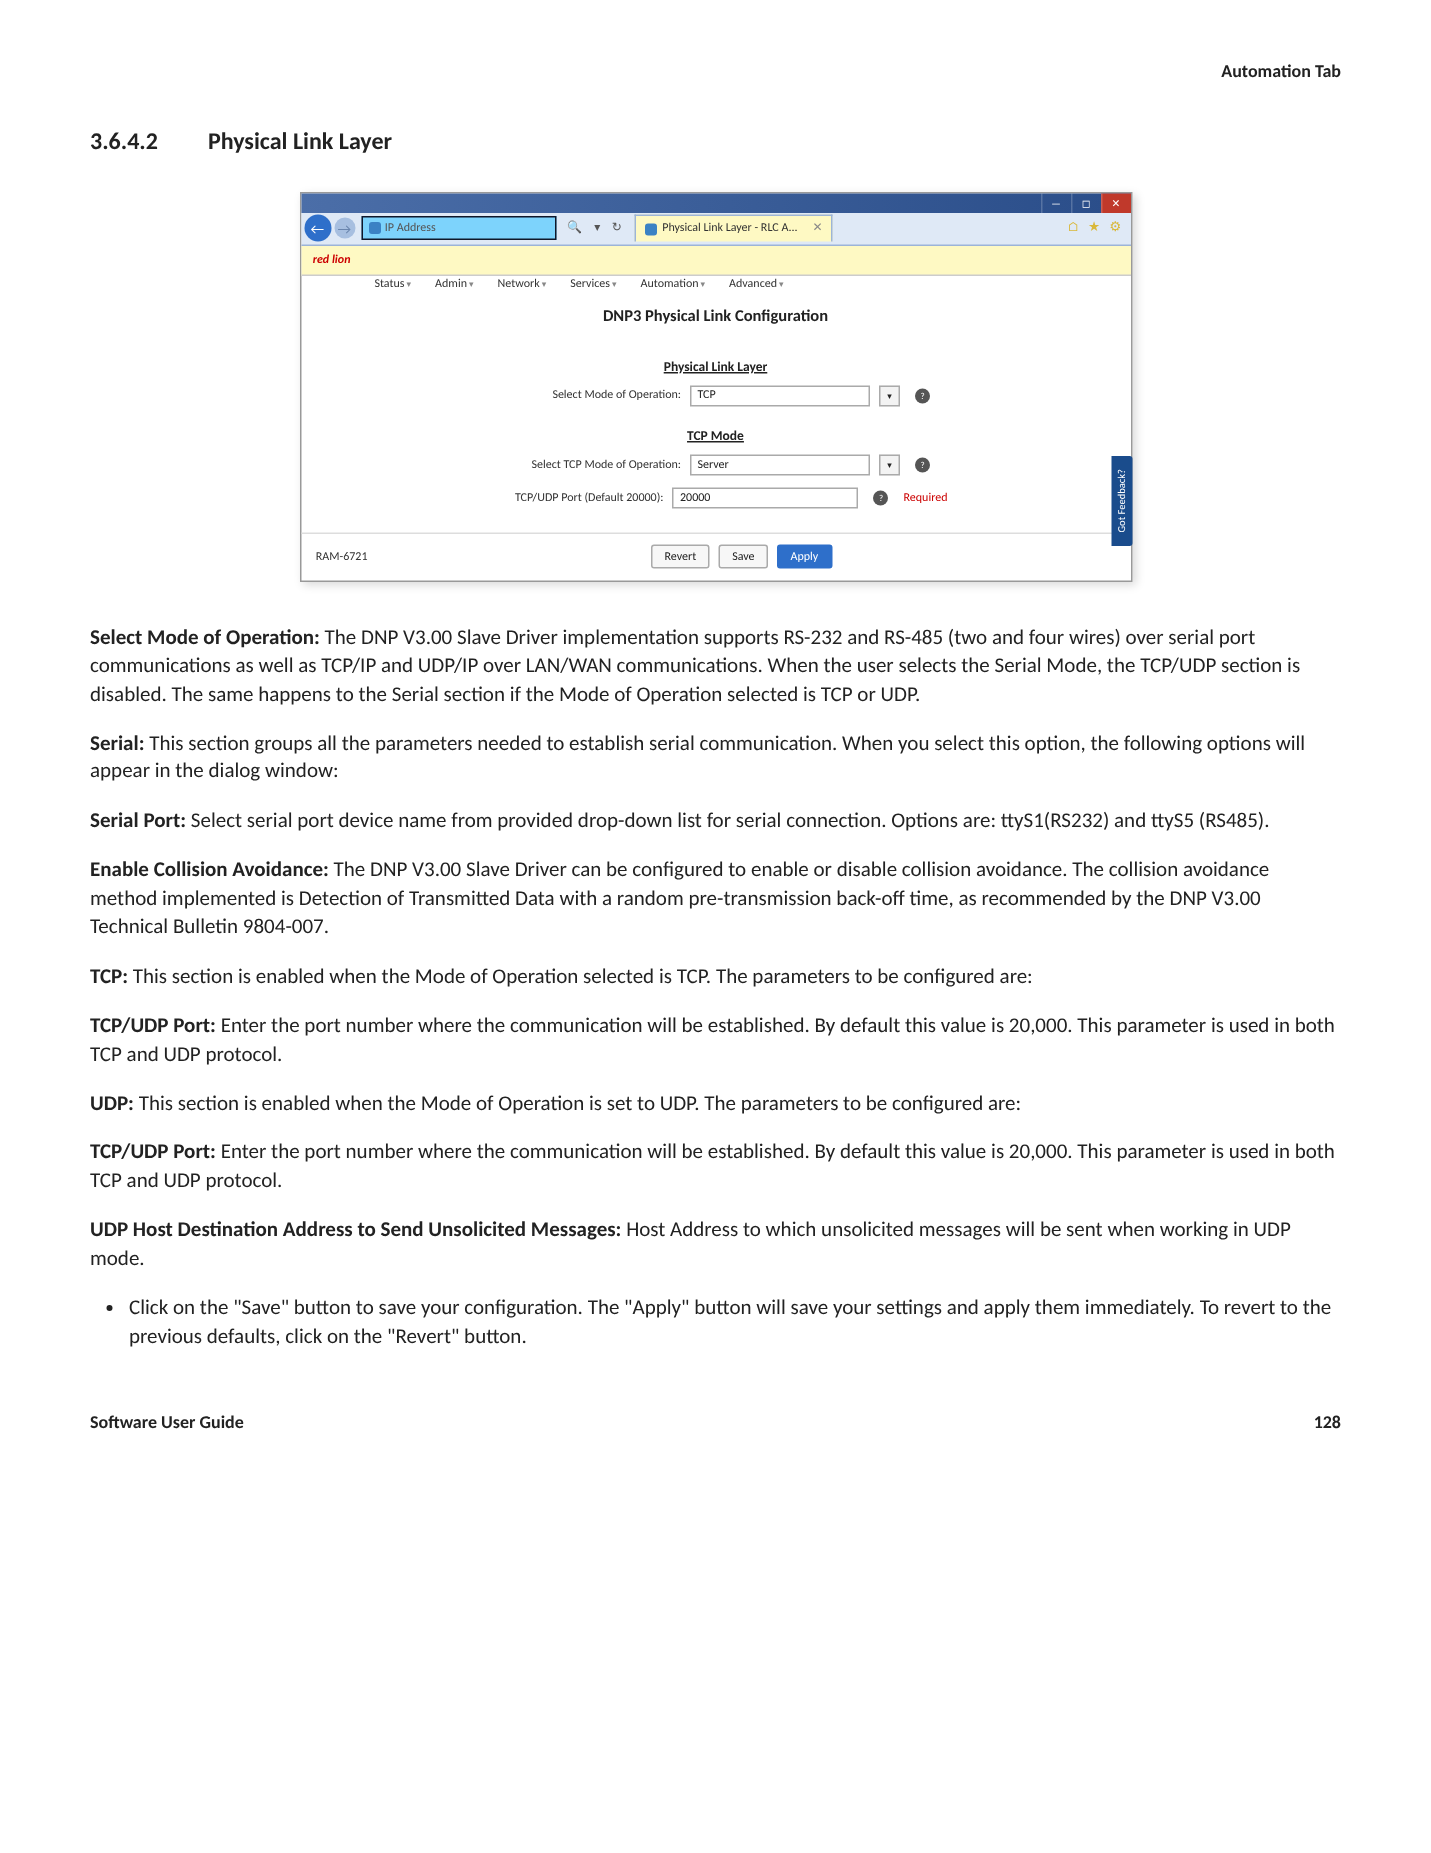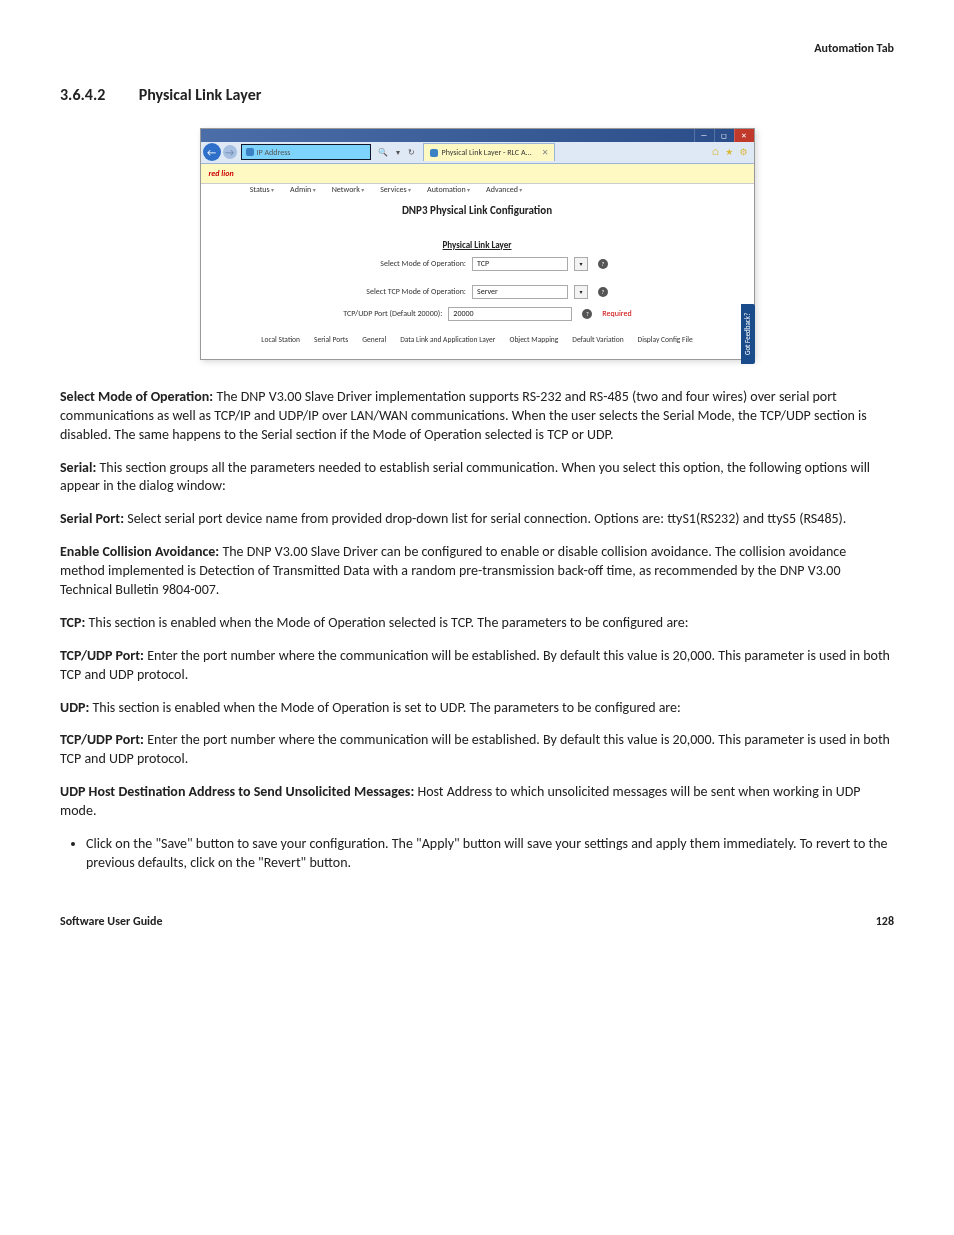--- a/index.html
+++ b/index.html
@@ -64,21 +64,21 @@
   .brand { color:#c00; font-weight:bold; font-style:italic; font-size:8px;}
   .menubar .menu-item { font-size:8px; color:#333;margin-top:32px; }
   .menubar .menu-item::after { content:" ▾"; color:#888; font-size:6px;}
 
   .config-body { padding:12px 18px 8px 18px; position:relative; }
   .config-title { text-align:center; font-weight:bold; font-size:11px; margin:8px 0 20px 0;}
   .section-label { text-align:center; font-weight:bold; text-decoration:underline; font-size:9px; margin-bottom:6px;}
   .form-row { display:flex; align-items:center; justify-content:center; gap:6px; margin-bottom:8px; font-size:8px;}
   .form-row .lbl { width:120px; text-align:right; color:#333;}
   .form-row .lbl::after { content:":"; }
-  .form-row .inp { width:96px; height:14px; border:1px solid #aaa; background:#fff; padding:0 4px; display:flex; align-items:center; font-size:8px;}
+  .form-row .inp { width:120px; height:14px; border:1px solid #aaa; background:#fff; padding:0 4px; display:flex; align-items:center; font-size:8px;}
   .form-row .dd { width:14px; height:14px; border:1px solid #aaa; background:#f3f3f3; display:flex; align-items:center; justify-content:center; font-size:6px;}
   .form-row .help { width:10px; height:10px; border-radius:50%; background:#555; color:#fff; display:flex; align-items:center; justify-content:center; font-size:6px; margin-left:4px;}
   .form-row .req { color:#c00; font-size:8px; margin-left:4px;}
   .tcp-section { margin-top:14px; }
   .feedback-tab {
     position:absolute; right:-1px; top:120px; width:14px; height:60px;
     background:#1a4c8c; color:#fff; font-size:7px; writing-mode:vertical-rl;
     display:flex; align-items:center; justify-content:center; transform:rotate(180deg);
     border-radius:2px 0 0 2px;
   }
@@ -156,47 +156,47 @@
 
     <div class="section-label">Physical Link Layer</div>
     <div class="form-row">
       <span class="lbl">Select Mode of Operation</span>
       <span class="inp">TCP</span>
       <span class="dd">▾</span>
       <span class="help">?</span>
     </div>
 
     <div class="tcp-section">
+      <div class="section-label">TCP Mode</div>
       <div class="form-row">
         <span class="lbl">Select TCP Mode of Operation</span>
         <span class="inp">Server</span>
         <span class="dd">▾</span>
         <span class="help">?</span>
       </div>
       <div class="form-row">
         <span class="lbl">TCP/UDP Port (Default 20000)</span>
         <span class="inp" style="width:124px">20000</span>
         <span class="help">?</span>
         <span class="req">Required</span>
       </div>
     </div>
 
     <div class="feedback-tab">Got Feedback?</div>
 
-    <div class="bottom-tabs">
-      <span>Local Station</span>
-      <span>Serial Ports</span>
-      <span>General</span>
-      <span>Data Link and Application Layer</span>
-      <span>Object Mapping</span>
-      <span>Default Variation</span>
-      <span>Display Config File</span>
-    </div>
-  </div>
-
+  </div>
+
+  <div class="footerbar">
+    <span class="model">RAM-6721</span>
+    <div class="btns">
+      <span class="btn">Revert</span>
+      <span class="btn">Save</span>
+      <span class="btn primary">Apply</span>
+    </div>
+  </div>
 </div>
 
 <div class="body-text">
   <p><span class="b">Select Mode of Operation: </span><span>The DNP V3.00 Slave Driver implementation supports RS-232 and RS-485 (two and four wires) over serial port communications as well as TCP/IP and UDP/IP over LAN/WAN communications. When the user selects the Serial Mode, the TCP/UDP section is disabled. The same happens to the Serial section if the Mode of Operation selected is TCP or UDP.</span></p>
 
   <p class="indent1"><span class="b">Serial: </span><span>This section groups all the parameters needed to establish serial communication. When you select this option, the following options will appear in the dialog window:</span></p>
 
   <p class="indent2"><span class="b">Serial Port: </span><span>Select serial port device name from provided drop-down list for serial connection. Options are: ttyS1(RS232) and ttyS5 (RS485).</span></p>
 
   <p class="indent2"><span class="b">Enable Collision Avoidance: </span><span>The DNP V3.00 Slave Driver can be configured to enable or disable collision avoidance. The collision avoidance method implemented is Detection of Transmitted Data with a random pre-transmission back-off time, as recommended by the DNP V3.00 Technical Bulletin 9804-007.</span></p>

